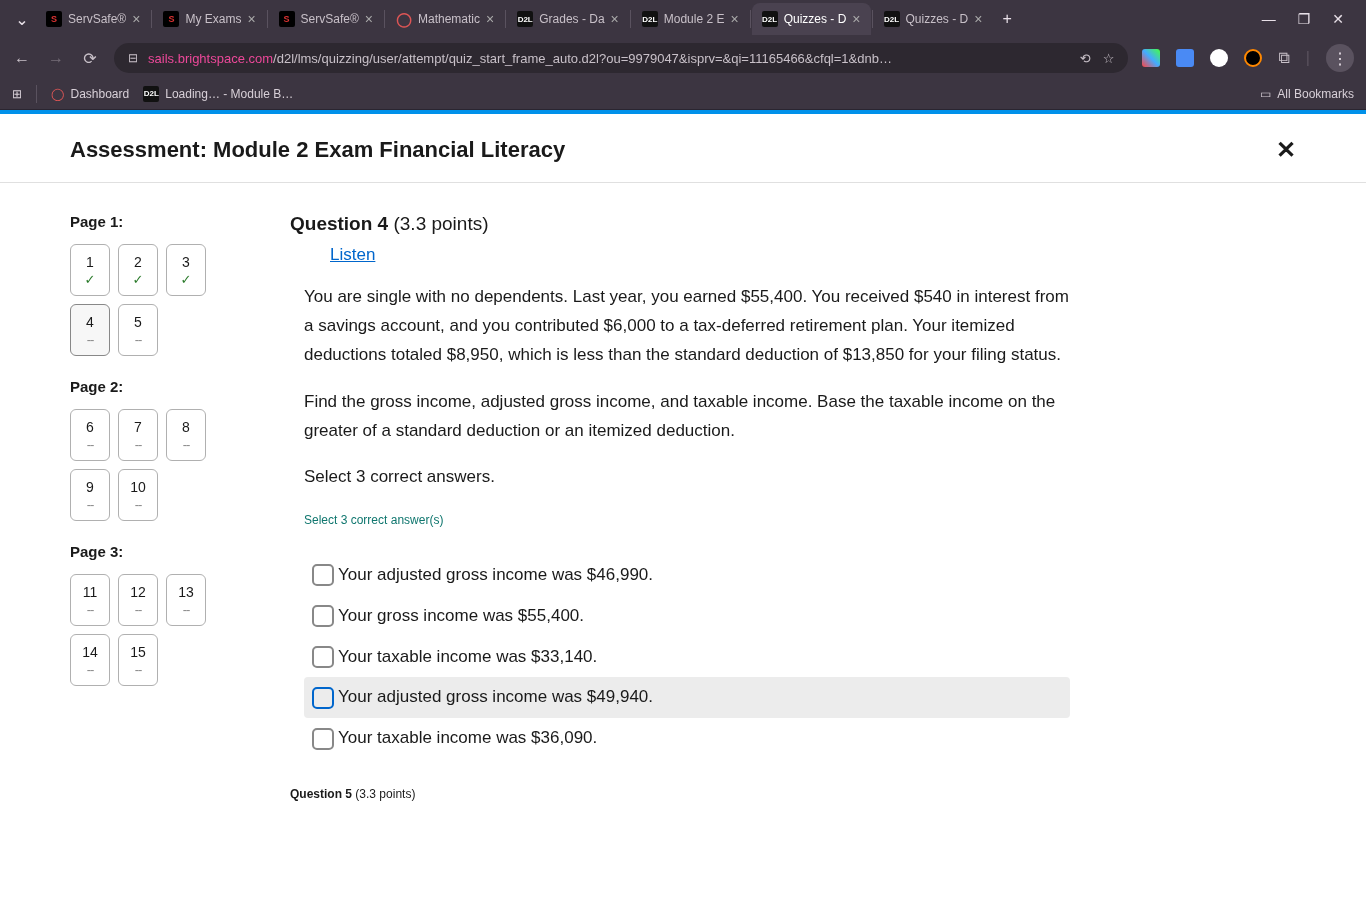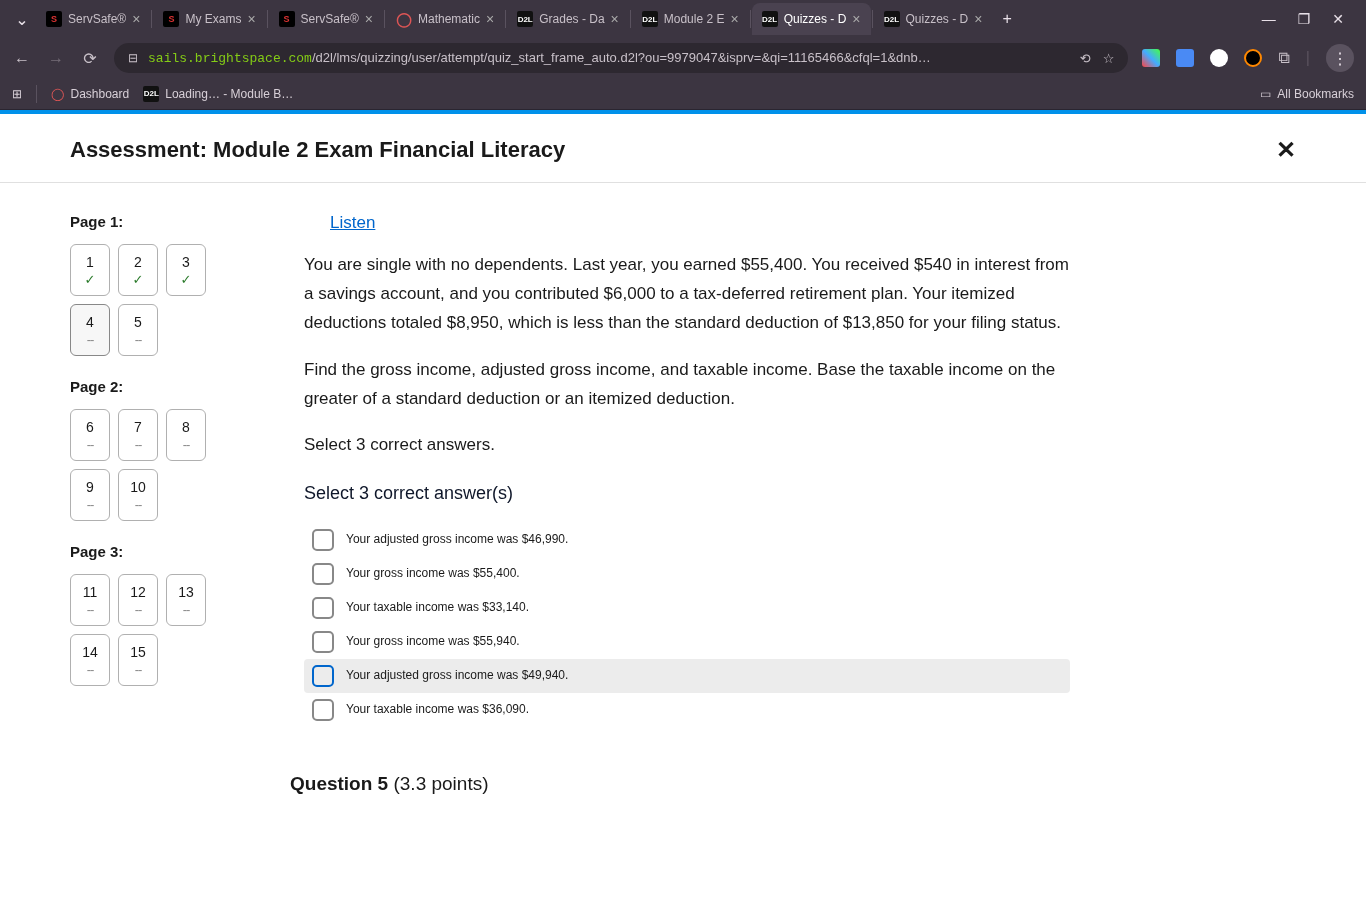--- a/index.html
+++ b/index.html
@@ -21,21 +21,21 @@
 .new-tab { padding: 0 10px; font-size: 16px; cursor: pointer; }
 .window-controls { margin-left: auto; display: flex; gap: 22px; padding-right: 14px; font-size: 14px; }
 .window-controls span { cursor: pointer; }
 
 .addr-bar { display: flex; align-items: center; height: 40px; padding: 0 12px; gap: 14px; }
 .nav-btn { color: #c8c0c8; font-size: 16px; cursor: pointer; width: 20px; text-align: center; }
 .nav-btn.dim { opacity: 0.4; }
 .url-container { flex: 1; display: flex; align-items: center; background: #2d2830; border-radius: 20px; height: 30px; padding: 0 14px; gap: 10px; font-size: 13px; color: #c8c0c8; }
 .url-icon { font-size: 12px; }
 .url-text { flex: 1; white-space: nowrap; overflow: hidden; text-overflow: ellipsis; }
-.url-text .domain { color: #84cc16; font-family: Liberation Mono, monospace; }
+.url-text .domain { color: #ec4899; }
 .url-actions { display: flex; gap: 12px; }
 .ext-icons { display: flex; gap: 16px; align-items: center; }
 .ext-icon { width: 18px; height: 18px; border-radius: 3px; cursor: pointer; }
 .menu-btn { width: 28px; height: 28px; border-radius: 50%; background: #5a525f; display: flex; align-items: center; justify-content: center; cursor: pointer; }
 
 .bookmarks-bar { display: flex; align-items: center; height: 32px; padding: 0 12px; gap: 14px; font-size: 12px; color: #d8d0d8; border-bottom: 1px solid #2a2530; }
 .bm-item { display: flex; align-items: center; gap: 6px; cursor: pointer; }
 .bm-sep { width: 1px; height: 18px; background: #5a525f; }
 .all-bookmarks { margin-left: auto; display: flex; align-items: center; gap: 6px; cursor: pointer; }
 
@@ -58,27 +58,27 @@
 .q-status { font-size: 13px; margin-top: 2px; }
 .q-status.check { color: #2a7a2a; }
 .q-status.dash { color: #888; letter-spacing: -1px; }
 
 .question-area { flex: 1; max-width: 780px; }
 .q-header { font-size: 19px; margin-bottom: 10px; color: #1a1a1a; }
 .q-header b { font-weight: 700; }
 .listen-link { color: #0066cc; text-decoration: underline; font-size: 17px; cursor: pointer; display: inline-block; margin-bottom: 18px; margin-left: 40px; }
 .q-body { font-size: 17px; line-height: 1.7; color: #1a1a1a; padding-left: 14px; }
 .q-body p { margin-bottom: 18px; }
-.select-hint { font-size: 18px; color: #0f172a; margin-bottom: 14px; }
+.select-hint { font-size: 12px; color: #0f766e; margin-bottom: 24px; }
 .answer-list { }
-.answer-row { display: flex; align-items: flex-start; gap: 12px; padding: 6px 8px; border-radius: 4px; cursor: pointer; font-size: 12px; }
+.answer-row { display: flex; align-items: center; gap: 4px; padding: 6px 8px; border-radius: 4px; cursor: pointer; font-size: 17px; }
 .answer-row.hover { background: #ececec; }
 .cb { width: 22px; height: 22px; border: 2px solid #888; border-radius: 5px; flex-shrink: 0; }
 .answer-row.hover .cb { border-color: #0066cc; border-width: 2.5px; }
-.next-q { font-size: 19px; margin-top: 46px; color: #1a1a1a; }
+.next-q { font-size: 12px; margin-top: 28px; color: #1a1a1a; }
 .next-q b { font-weight: 700; }
 </style>
 </head>
 <body>
 
 <div class="browser-chrome">
   <div class="tab-strip">
     <div class="tab-dropdown">⌄</div>
     <div id="tabs-container" style="display: flex; align-items: center;">
         <div class="tab">
@@ -255,43 +255,42 @@
               <div class="q-status dash">--</div>
             </div>
             <div class="q-box">
               <div class="q-num">15</div>
               <div class="q-status dash">--</div>
             </div>
           </div>
         </div>
       </div>
     <div class="question-area">
+      <div class="q-header">
+        <b>Question 4</b> <span>(3.3 points)</span>
+      </div>
       <a class="listen-link">Listen</a>
       <div class="q-body">
         <p>You are single with no dependents. Last year, you earned $55,400. You received $540 in interest from a savings account, and you contributed $6,000 to a tax-deferred retirement plan. Your itemized deductions totaled $8,950, which is less than the standard deduction of $13,850 for your filing status.</p>
         <p>Find the gross income, adjusted gross income, and taxable income. Base the taxable income on the greater of a standard deduction or an itemized deduction.</p>
         <p>Select 3 correct answers.</p>
         <div class="select-hint">Select 3 correct answer(s)</div>
         <div class="answer-list" id="answers-container">
             <div class="answer-row">
               <div class="cb"></div>
               <span>Your adjusted gross income was $46,990.</span>
             </div>
             <div class="answer-row">
               <div class="cb"></div>
               <span>Your gross income was $55,400.</span>
             </div>
             <div class="answer-row">
               <div class="cb"></div>
               <span>Your taxable income was $33,140.</span>
             </div>
-            <div class="answer-row">
-              <div class="cb"></div>
-              <span>Your gross income was $55,940.</span>
-            </div>
             <div class="answer-row hover">
               <div class="cb"></div>
               <span>Your adjusted gross income was $49,940.</span>
             </div>
             <div class="answer-row">
               <div class="cb"></div>
               <span>Your taxable income was $36,090.</span>
             </div>
           </div>
       </div>

